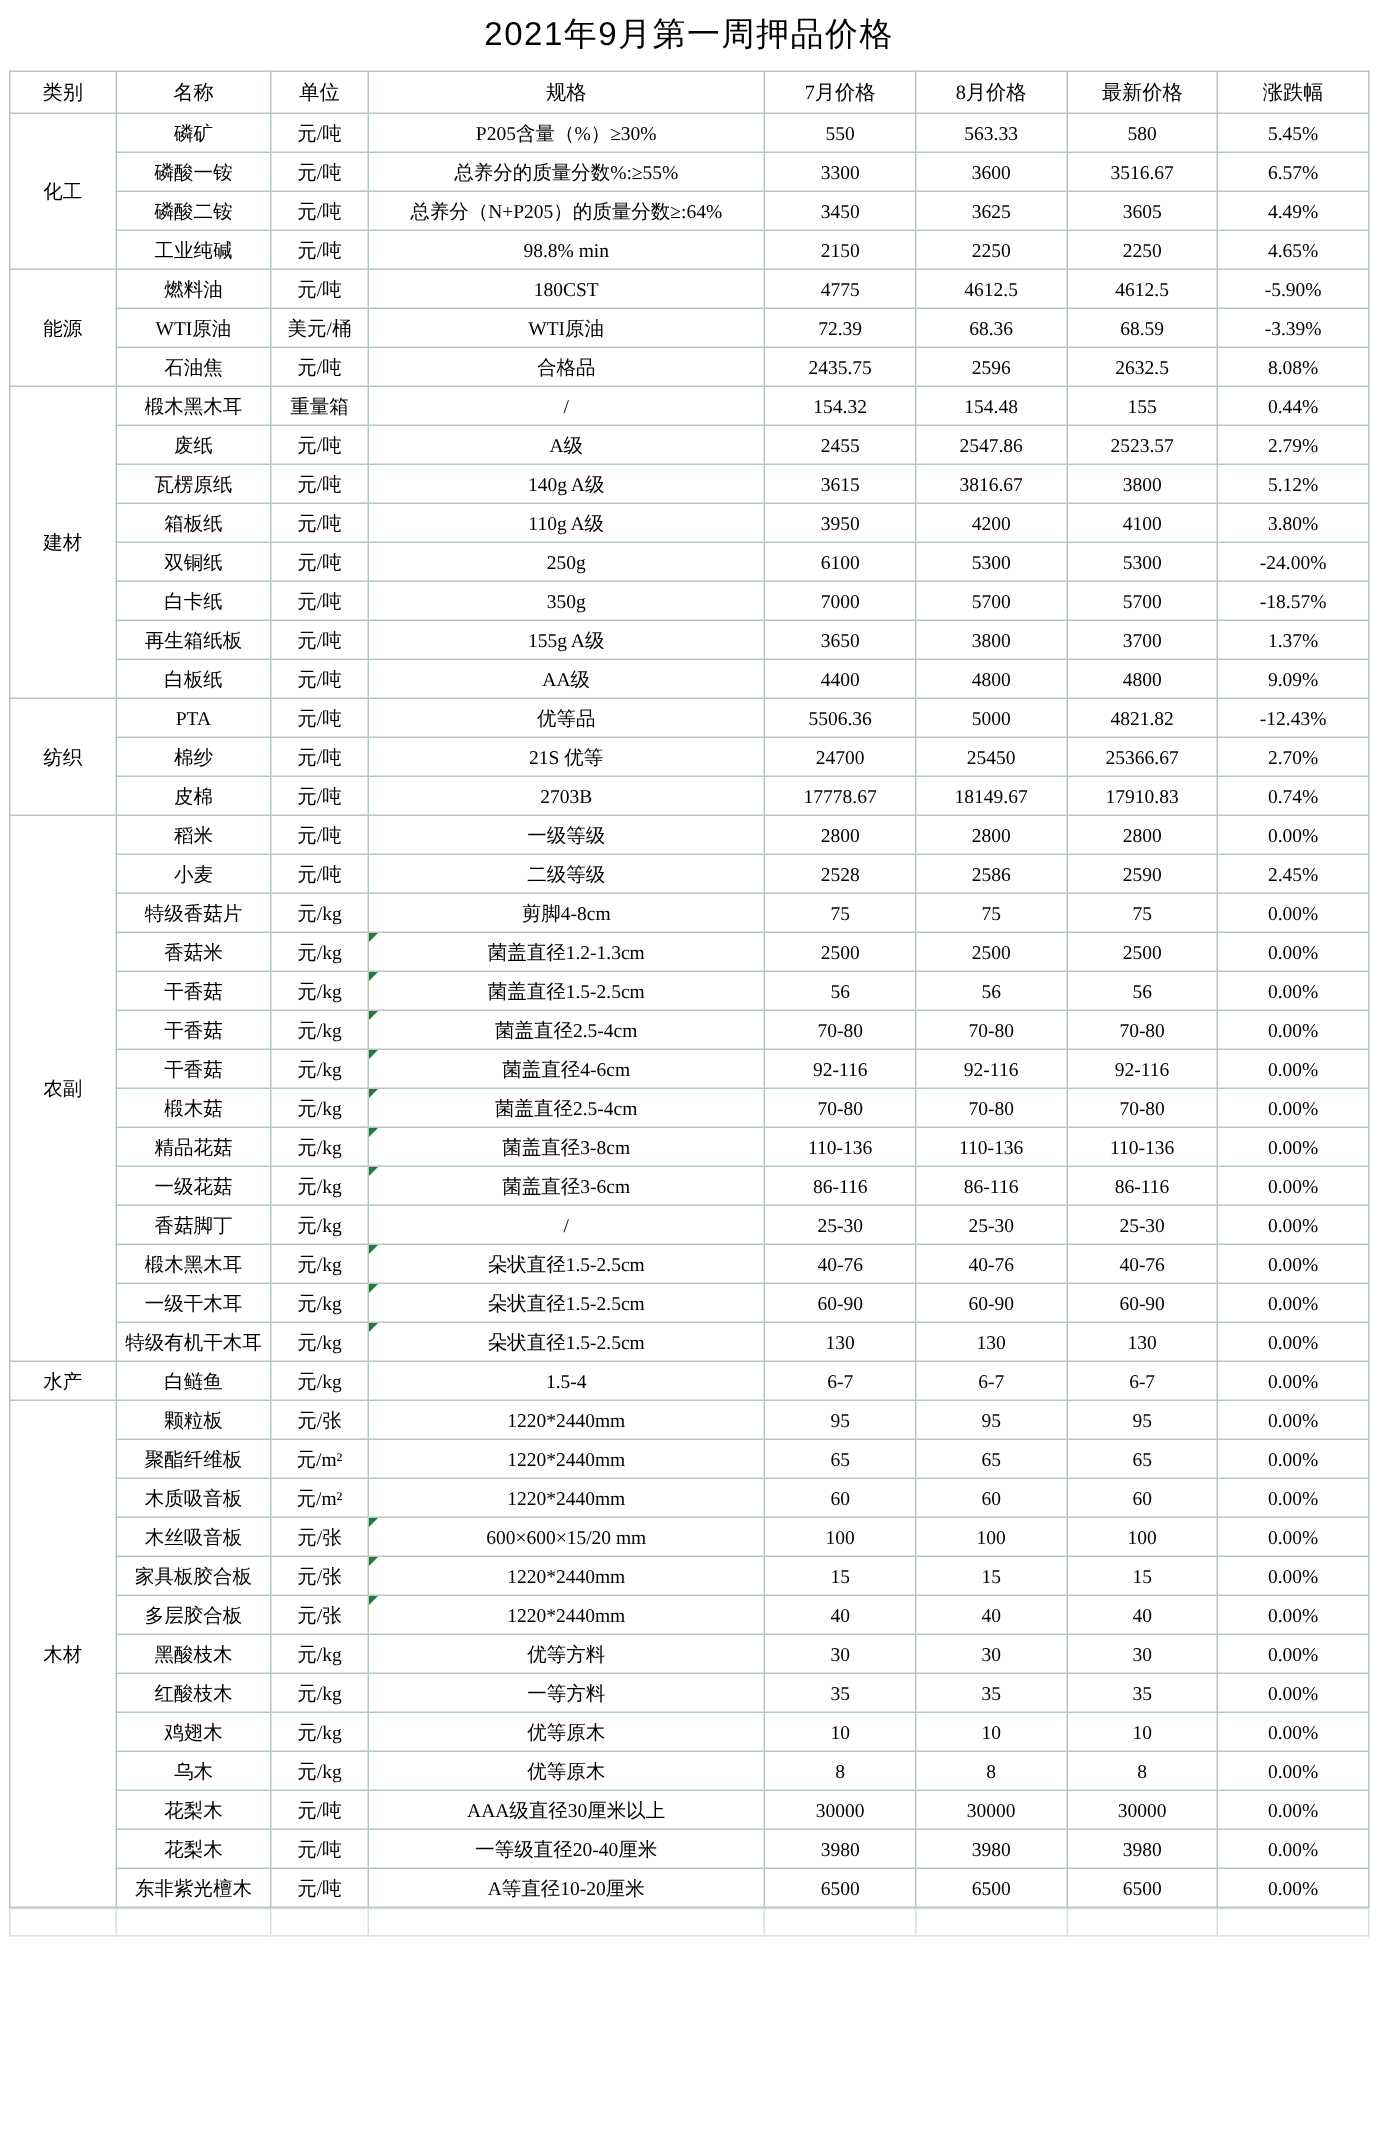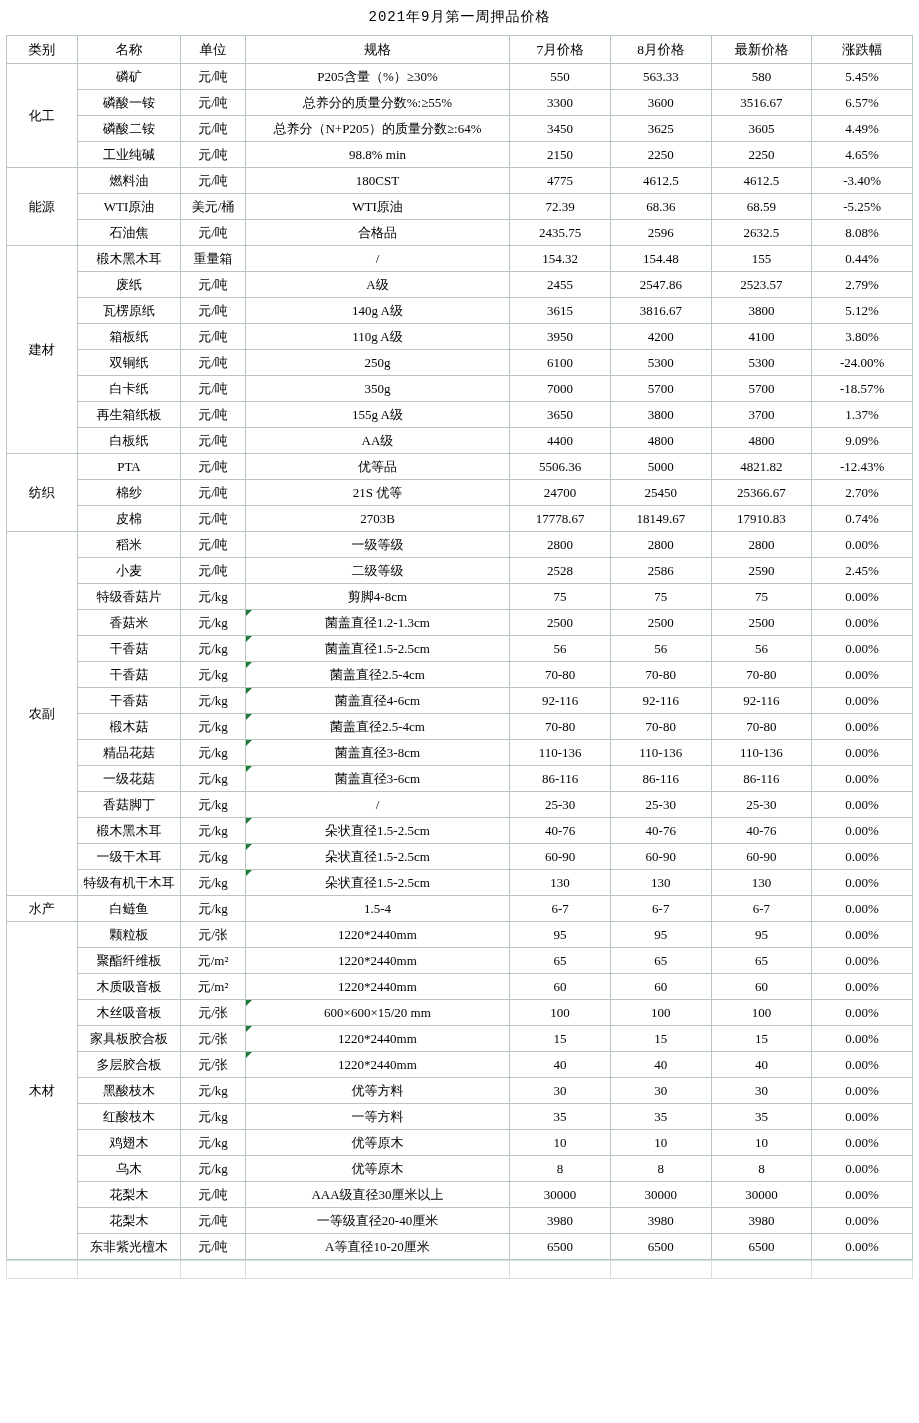--- a/index.html
+++ b/index.html
@@ -13,22 +13,22 @@
     color: #000000;
   }
   .page {
     width: 919px;
     min-height: 1423px;
     position: relative;
     background: #fff;
   }
   .title {
     text-align: center;
-    font-size: 14px;
-    font-family: Liberation Mono, monospace;
+    font-size: 22px;
+    font-family: Liberation Sans, sans-serif;
     padding: 8px 0 9px 0;
     letter-spacing: 1px;
     color: #000;
   }
   table.price {
     border-collapse: collapse;
     width: 907px;
     margin: 0 6px;
     table-layout: fixed;
   }
@@ -154,30 +154,30 @@
           <td>4.65%</td>
         </tr>
         <tr>
           <td class="cat" rowspan="3">能源</td>
           <td>燃料油</td>
           <td>元/吨</td>
           <td class="spec">180CST</td>
           <td>4775</td>
           <td>4612.5</td>
           <td>4612.5</td>
-          <td>-3.40%</td>
+          <td>-5.90%</td>
         </tr>
         <tr>
           <td>WTI原油</td>
           <td>美元/桶</td>
           <td class="spec">WTI原油</td>
           <td>72.39</td>
           <td>68.36</td>
           <td>68.59</td>
-          <td>-5.25%</td>
+          <td>-3.39%</td>
         </tr>
         <tr>
           <td>石油焦</td>
           <td>元/吨</td>
           <td class="spec">合格品</td>
           <td>2435.75</td>
           <td>2596</td>
           <td>2632.5</td>
           <td>8.08%</td>
         </tr>

